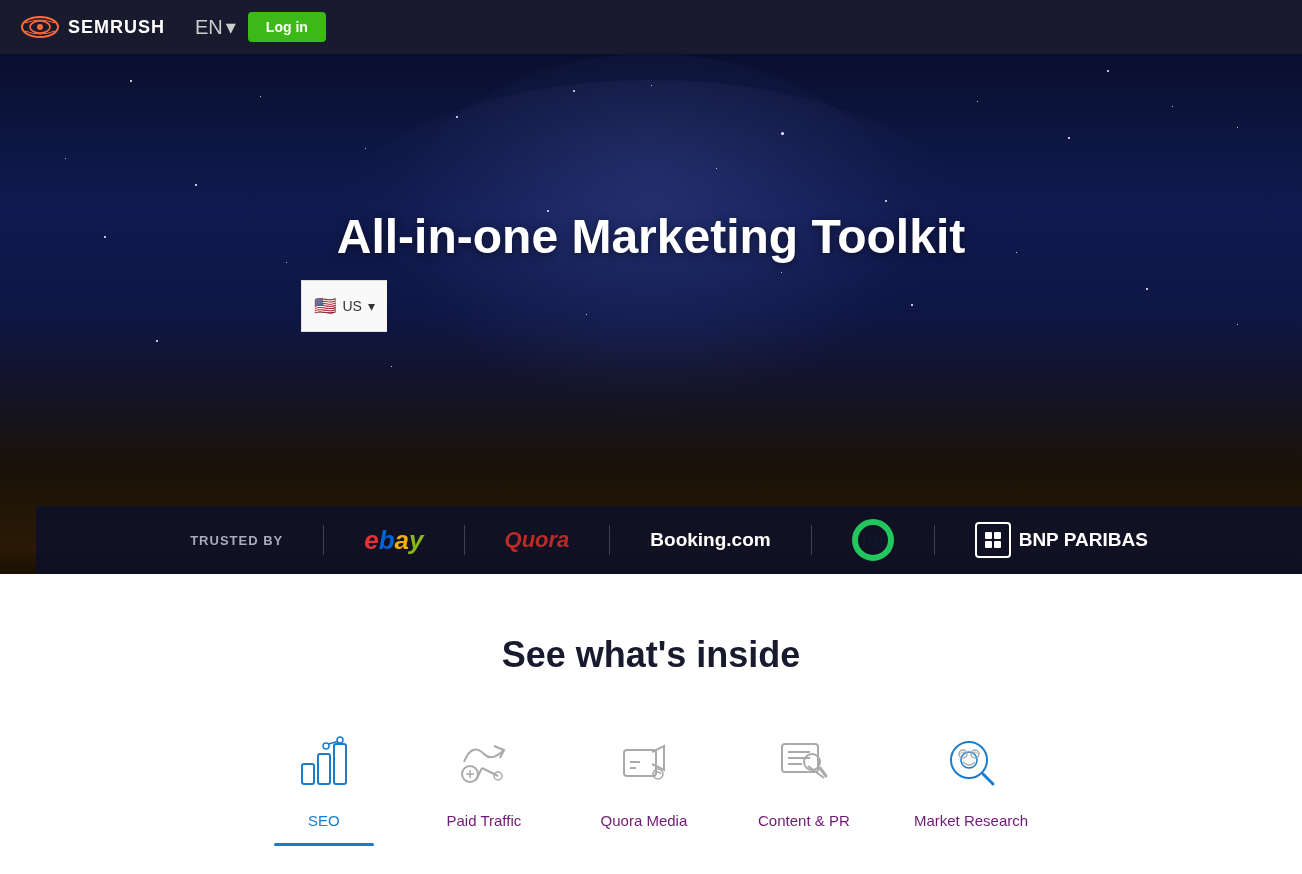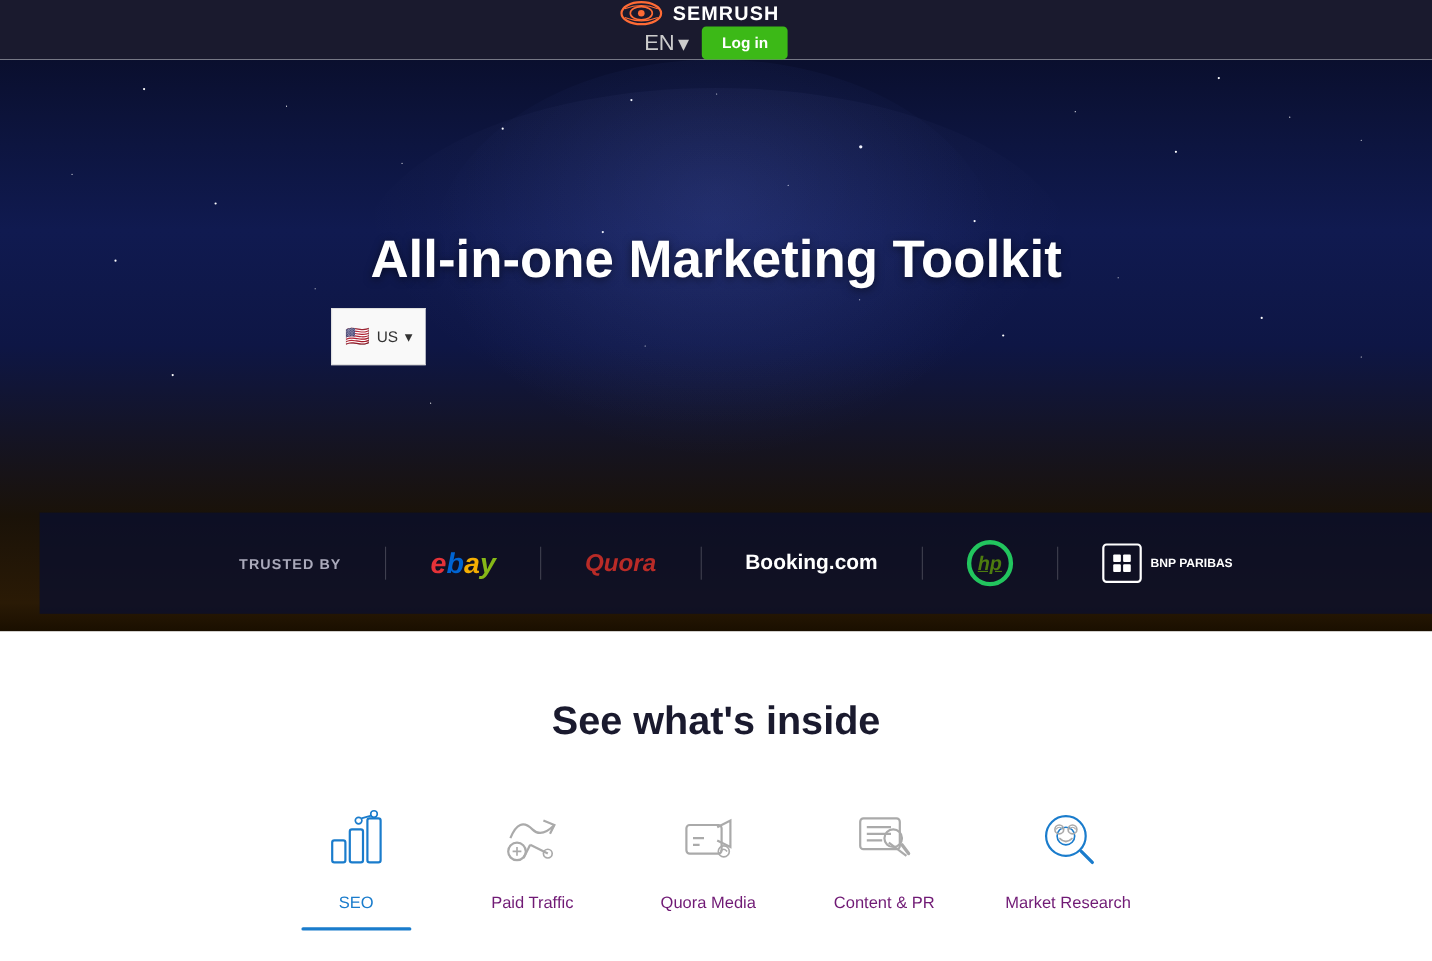--- a/index.html
+++ b/index.html
@@ -7,21 +7,20 @@
 
     
     .navbar {
       background: #1a1a2e;
       height: 54px;
       display: flex;
       align-items: center;
       padding: 0 20px;
       position: relative;
       z-index: 10;
-      flex-direction: column;
     }
     .navbar-logo {
       display: flex;
       align-items: center;
       gap: 8px;
       margin-right: 30px;
     }
     .logo-icon {
       width: 40px;
       height: 24px;
@@ -193,26 +192,26 @@
       font-size: 16px;
       font-weight: bold;
       cursor: pointer;
       border-radius: 0 4px 4px 0;
       white-space: nowrap;
     }
 
     
     .trusted-bar {
       position: absolute;
-      bottom: 16px;
+      bottom: 0;
       left: 0;
       right: 0;
       z-index: 2;
       background: rgba(10, 15, 46, 0.75);
-      height: 92px;
+      height: 68px;
       display: flex;
       align-items: center;
       justify-content: center;
       gap: 40px;
       margin-left: 36px;
     }
     .trusted-label {
       color: #aab;
       font-size: 13px;
       font-weight: bold;
@@ -231,35 +230,35 @@
       display: flex;
       align-items: center;
     }
     .ebay-logo { font-size: 28px; }
     .quora-logo { font-size: 22px; }
     .booking-logo { font-size: 18px; color: #007aff; }
     .hp-circle {
       width: 42px;
       height: 42px;
       border-radius: 50%;
-      border: 4px solid #22c55e;
-      display: flex;
-      align-items: center;
-      justify-content: center;
-      color: #4d7c0f;
+      border: 6px solid #22c55e;
+      display: flex;
+      align-items: center;
+      justify-content: center;
+      color: #0f172a;
       font-size: 18px;
       font-weight: bold;
       text-decoration: underline;
     }
     .bnp-logo {
       display: flex;
       align-items: center;
       gap: 8px;
       color: #fff;
-      font-size: 11px;
+      font-size: 19px;
       font-weight: bold;
     }
     .bnp-icon {
       width: 36px;
       height: 36px;
       border: 2px solid #fff;
       border-radius: 4px;
       display: flex;
       align-items: center;
       justify-content: center;

